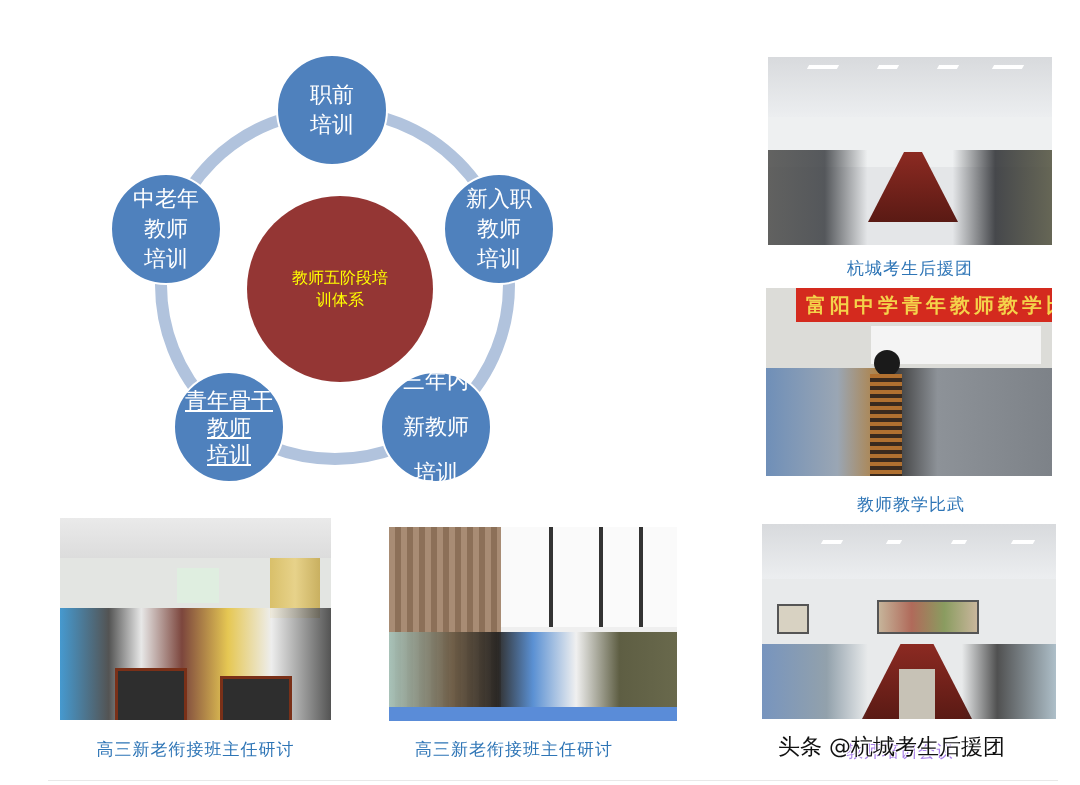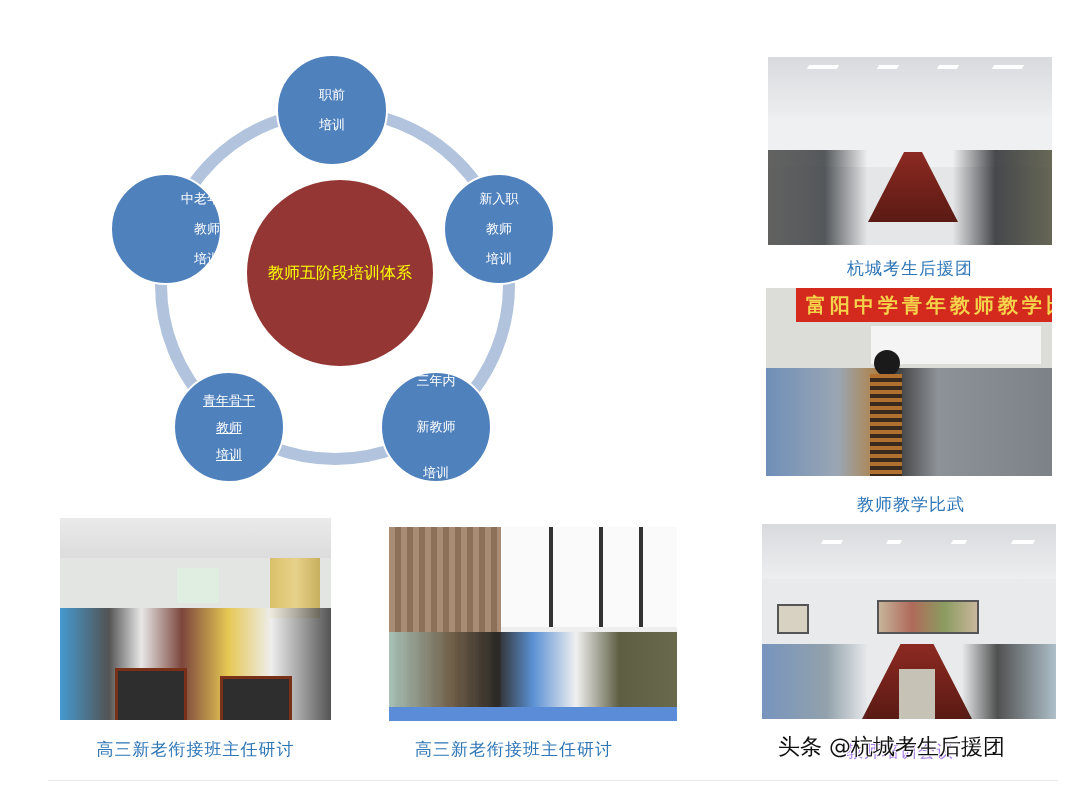--- a/index.html
+++ b/index.html
@@ -1,20 +1,20 @@
 <!DOCTYPE html>
 <html><head>
   <meta charset="utf-8">
   <style>
     html, body { margin:0; padding:0; background:#ffffff; }
     body { width:1080px; height:785px; position:relative; overflow:hidden; font-family:"DejaVu Sans", sans-serif; }
     .abs { position:absolute; }
     .ring { position:absolute; left:155px; top:105px; width:360px; height:360px; border-radius:50%; border:12px solid #b1c3dd; box-sizing:border-box; }
-    .stage { position:absolute; width:112px; height:112px; border-radius:50%; background:#4f81bd; border:2px solid #ffffff; box-sizing:border-box; color:#fff; display:flex; flex-direction:column; align-items:center; justify-content:center; font-size:13px; line-height:30px; text-align:center; }
-    .center { position:absolute; left:247px; top:180px; width:186px; height:186px; border-radius:50%; background:#943634; display:flex; flex-direction:row; align-items:center; justify-content:center; color:#ffff00; font-size:16px; line-height:22px; text-align:center; }
+    .stage { position:absolute; width:112px; height:112px; border-radius:50%; background:#4f81bd; border:2px solid #ffffff; box-sizing:border-box; color:#fff; display:flex; flex-direction:column; align-items:center; justify-content:center; font-size:22px; line-height:30px; text-align:center; }
+    .center { position:absolute; left:247px; top:196px; width:186px; height:186px; border-radius:50%; background:#943634; display:flex; flex-direction:column; align-items:center; justify-content:center; color:#ffff00; font-size:16px; line-height:22px; text-align:center; }
     .photo { position:absolute; overflow:hidden; }
     .caption { position:absolute; color:#2e75b6; font-size:17px; text-align:center; letter-spacing:1px; }
     .wm { position:absolute; left:778px; top:732px; font-size:22px; color:#111; letter-spacing:0px; text-shadow: 1px 1px 0 #fff, -1px -1px 0 #fff; }
     .hr { position:absolute; left:48px; top:780px; width:1010px; height:1px; background:#e8e8e8; }
     
     .ceil { position:absolute; left:0; right:0; top:0; background:linear-gradient(#d8dadd,#eceef0); }
     .wall { position:absolute; left:0; right:0; background:#e6e8ea; }
     .table { position:absolute; background:linear-gradient(#8c2a22,#5a1a14); }
     .people { position:absolute; left:0; right:0; bottom:0; }
     .light { position:absolute; height:4px; background:#fff; transform:skewX(-30deg); }
@@ -36,21 +36,21 @@
 <div class="stage" style="left:380px;top:371px;gap:16px;">
   <span>三年内</span>
   <span>新教师</span>
   <span>培训</span>
 </div>
 <div class="stage" style="left:173px;top:371px;line-height:27px;text-decoration:underline;">
   <span>青年骨干</span>
   <span>教师</span>
   <span>培训</span>
 </div>
-<div class="stage" style="left:110px;top:173px;align-items:flex-end;">
+<div class="stage" style="left:110px;top:173px;">
   <span>中老年</span>
   <span>教师</span>
   <span>培训</span>
 </div>
 
 <div class="center">
   <span>教师五阶段培</span>
   <span>训体系</span>
 </div>
 

